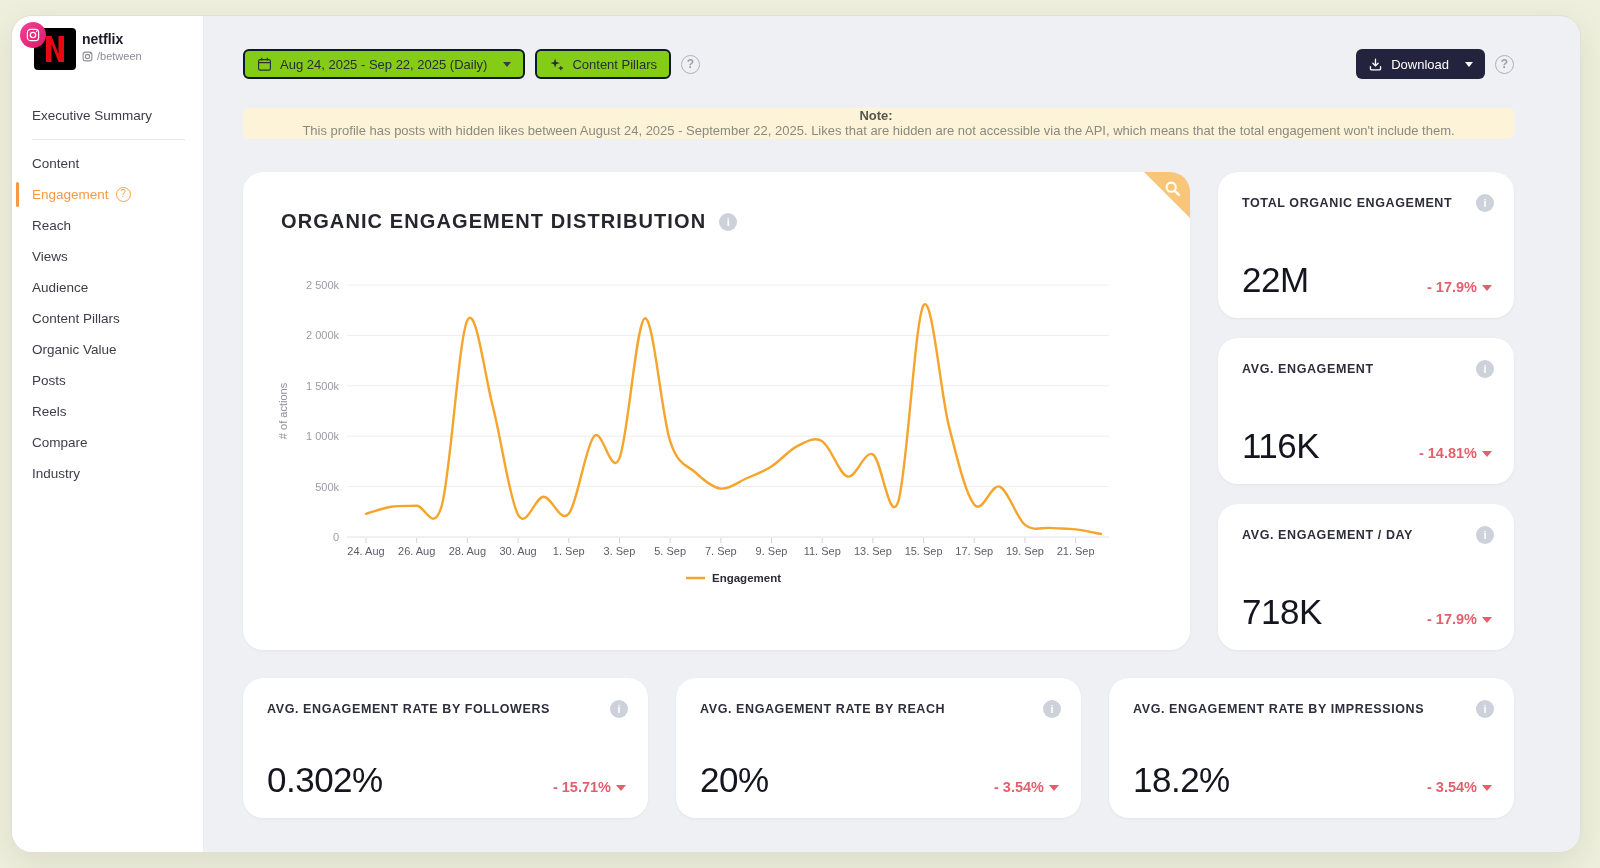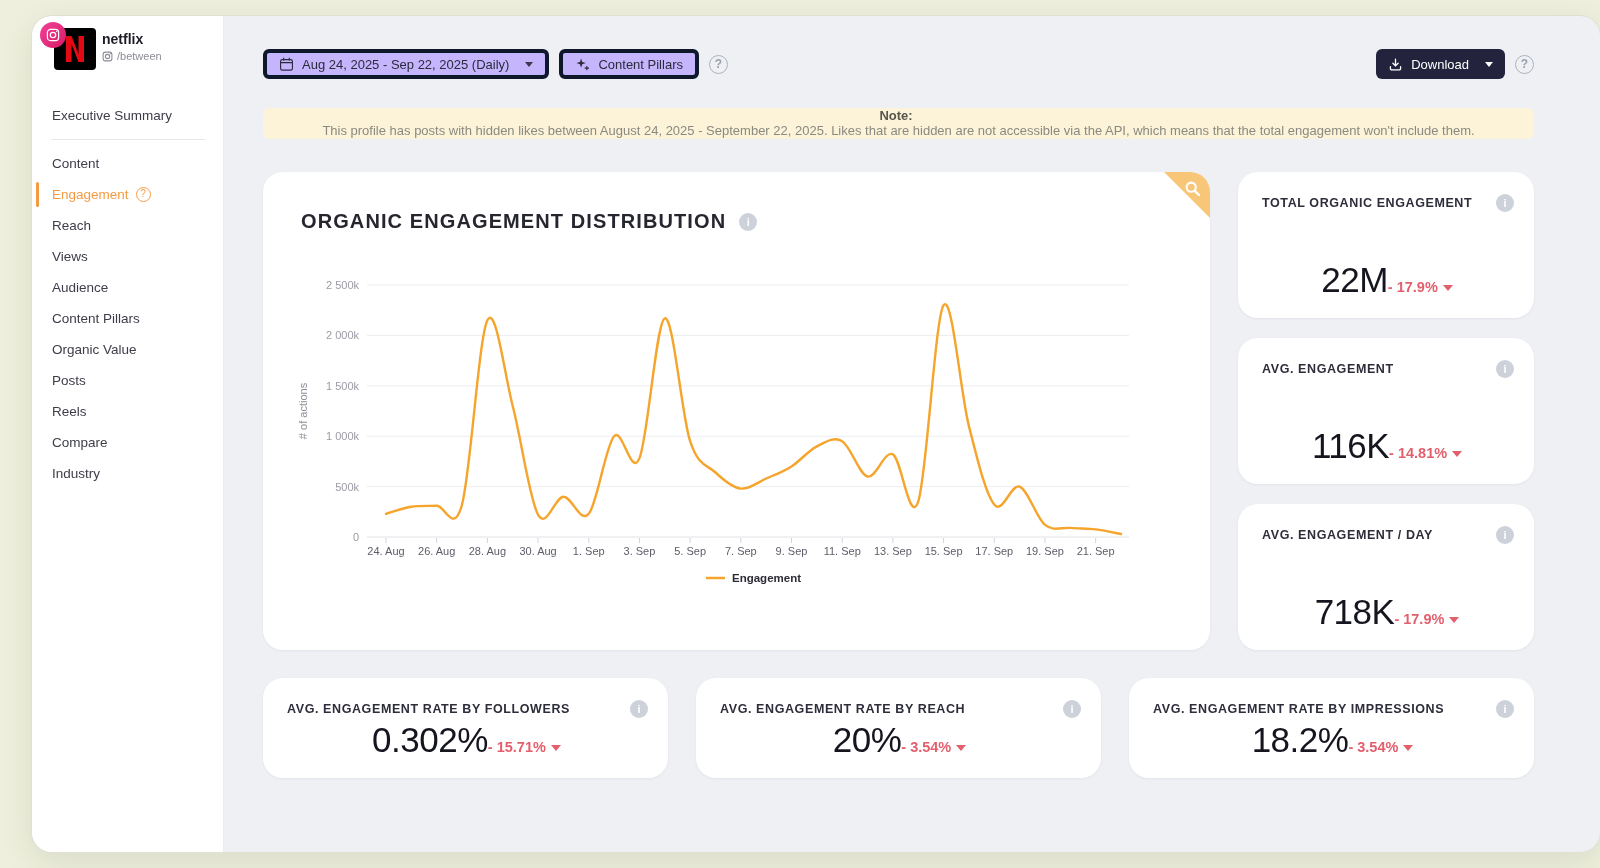--- a/index.html
+++ b/index.html
@@ -5,21 +5,21 @@
   * { box-sizing: border-box; margin: 0; padding: 0; }
   html,body { width:1600px; height:868px; }
   body {
     background:#eef0dd;
     font-family:"Liberation Sans", sans-serif;
     position:relative;
     overflow:hidden;
     cursor:default;
   }
   .window {
-    position:absolute; left:32px; top:16px; width:1568px; height:836px;
+    position:absolute; left:12px; top:16px; width:1568px; height:836px;
     background:#eff0f4; border-radius:20px; overflow:hidden;
     box-shadow:0 0 0 1px #e0e1d2, 0 10px 34px rgba(40,40,30,.10);
     display:flex;
   }
   
   .sidebar { width:192px; flex:none; background:#fff; border-right:1px solid #ebebf0; position:relative; }
   .profile { position:relative; height:76px; }
   .nf-logo { position:absolute; left:22px; top:12px; width:42px; height:42px; background:#000; border-radius:4px; }
   .ig-badge {
     position:absolute; left:8px; top:6px; width:26px; height:26px; border-radius:50%;
@@ -41,21 +41,21 @@
   .nav-divider { height:1px; background:#e6e6ec; margin:8px 18px 8px 20px; }
   .nav-help {
     width:15px; height:15px; border:1.4px solid #f4a049; border-radius:50%;
     font-size:10px; line-height:12px; text-align:center; color:#f4a049; flex:none;
   }
   
   .main { flex:1; padding:0 66px 0 39px; position:relative; }
   .topbar { display:flex; align-items:center; gap:10px; margin-top:33px; height:30px; }
   .btn {
     height:30px; display:inline-flex; align-items:center; gap:8px;
-    background:#c4b5fd; border:4px solid #0f172a; border-radius:6px;
+    background:#84cc16; border:2px solid #0f172a; border-radius:6px;
     padding:0 12px; font-size:13px; color:#2b2b3b; cursor:pointer; white-space:nowrap;
   }
   .btn-caret { width:0; height:0; border-left:4.5px solid transparent; border-right:4.5px solid transparent; border-top:5.5px solid #3a3a4a; margin-left:8px; }
   .help-circle {
     width:19px; height:19px; border-radius:50%; border:1.6px solid #adb2bc;
     color:#9aa0ab; font-size:12px; font-weight:700; display:flex; align-items:center; justify-content:center;
     cursor:pointer; background:transparent; flex:none;
   }
   .spacer { flex:1; }
   .download-btn { background:#23233e; border:none; color:#fff; font-weight:500; }
@@ -74,24 +74,24 @@
     width:18px; height:18px; border-radius:50%; background:#cdd1da; color:#fff;
     font-size:11px; font-weight:700; display:flex; align-items:center; justify-content:center;
     cursor:pointer; flex:none;
   }
   .corner-zoom { position:absolute; top:0; right:0; width:46px; height:46px; z-index:3; cursor:pointer; }
   .corner-zoom .tri { position:absolute; top:0; right:0; width:0; height:0; border-left:46px solid transparent; border-top:46px solid #f8c678; }
   .corner-zoom svg { position:absolute; top:7px; right:7px; }
   .chart-svg { position:absolute; inset:0; }
   .right-col { display:flex; flex-direction:column; gap:20px; }
   .stat-card { position:relative; height:146px; }
-  .rate-card { position:relative; height:100px; }
+  .rate-card { position:relative; height:140px; }
   .card-head { display:flex; justify-content:space-between; align-items:flex-start; padding:22px 20px 0 24px; }
   .card-title { font-size:12.5px; font-weight:600; letter-spacing:.6px; color:#2d2d3b; padding-top:2px; }
-  .card-foot { position:absolute; left:24px; right:22px; bottom:18px; display:flex; align-items:baseline; justify-content:center; }
+  .card-foot { position:absolute; left:24px; right:22px; bottom:18px; display:flex; align-items:baseline; justify-content:space-between; }
   .card-value { font-size:35px; font-weight:500; color:#15151f; letter-spacing:-.5px; }
   .card-change { font-size:14.5px; font-weight:700; color:#e35f6c; display:flex; align-items:center; gap:5px; }
   .caret-down { width:0; height:0; border-left:5px solid transparent; border-right:5px solid transparent; border-top:6px solid #e35f6c; position:relative; top:1px; }
   .bottom-row { display:grid; grid-template-columns:repeat(3,1fr); gap:28px; margin-top:28px; }
 </style>
 </head>
 <body>
 
 <div class="window">
 

